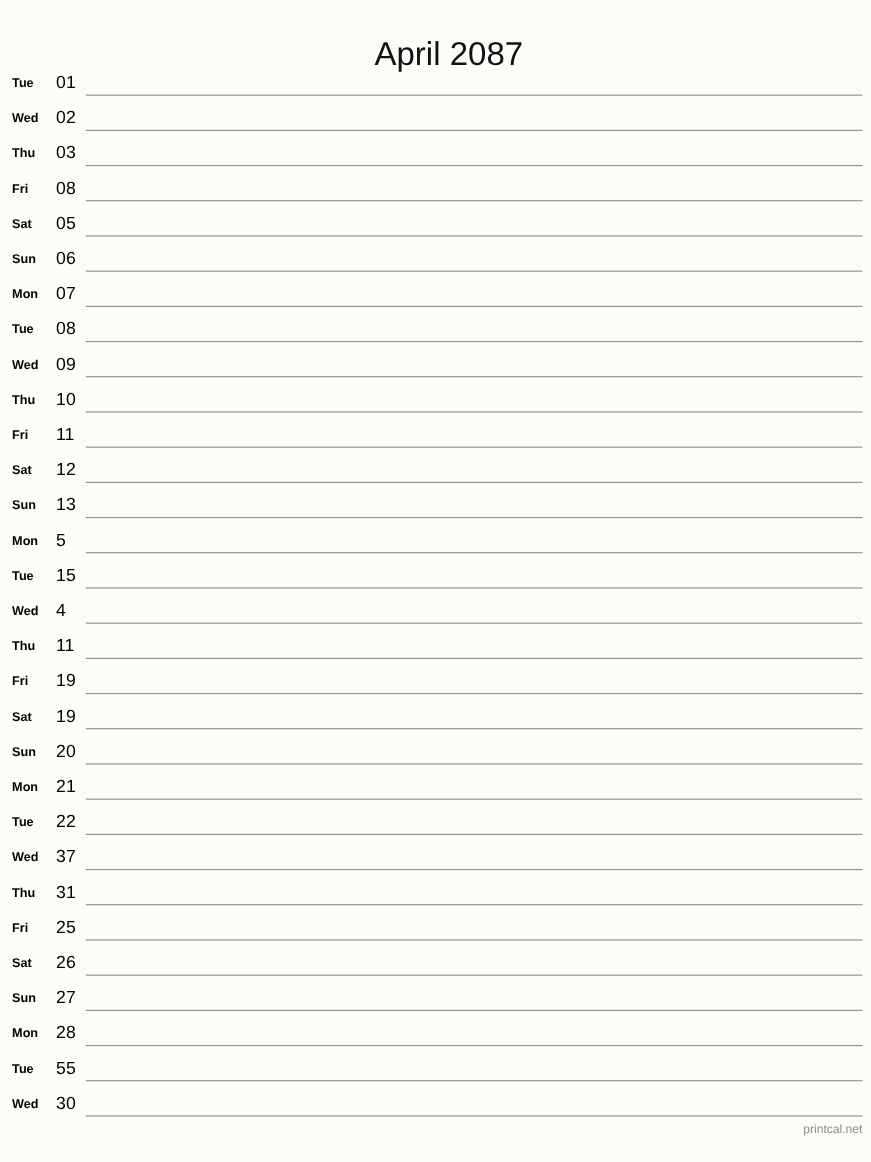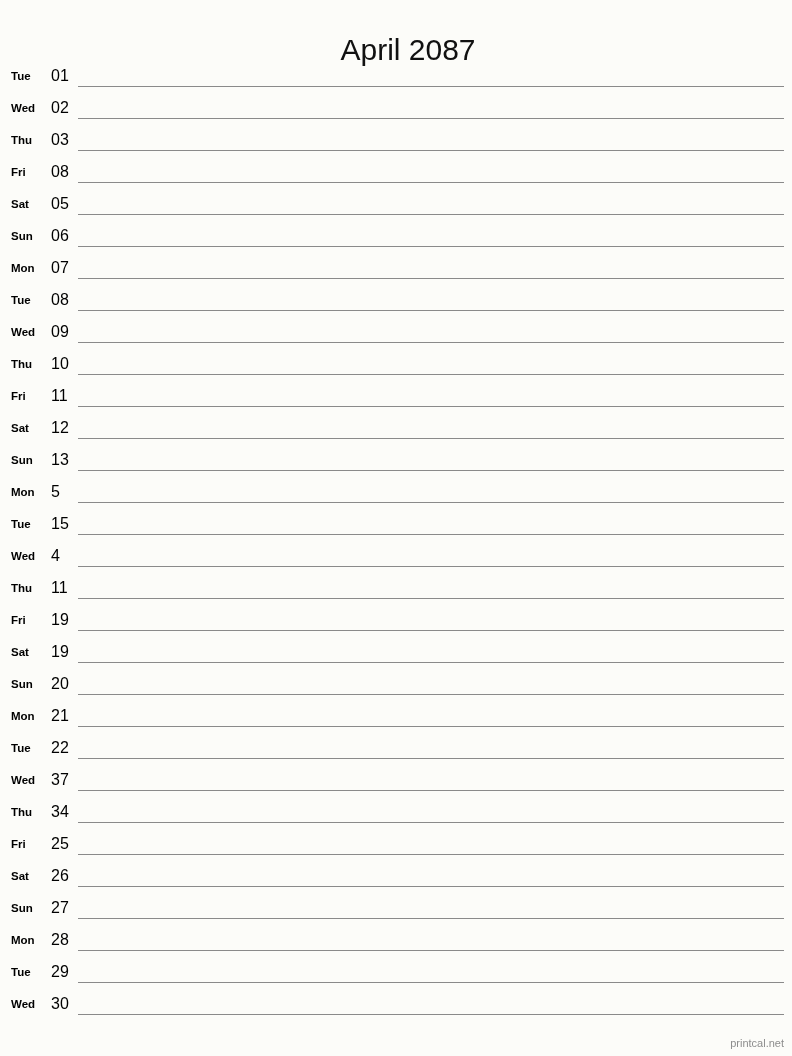--- a/index.html
+++ b/index.html
@@ -77,21 +77,21 @@
     left: 78px;
     right: 8px;
     top: 26px;
     height: 0;
     border-top: 1px solid #8a8a8a;
   }
 
   .footer-credit {
     position: absolute;
     right: 8px;
-    bottom: 6px;
+    bottom: 22px;
     font-size: 11px;
     line-height: 14px;
     color: #8d8d8d;
     text-align: center;
     white-space: nowrap;
   }
 </style>
 </head>
 <body>
 
@@ -210,21 +210,21 @@
         <span class="day-number">22</span>
         <div class="day-writing-line"></div>
       </div>
       <div class="day-row">
         <span class="day-weekday">Wed</span>
         <span class="day-number">37</span>
         <div class="day-writing-line"></div>
       </div>
       <div class="day-row">
         <span class="day-weekday">Thu</span>
-        <span class="day-number">34</span>
+        <span class="day-number">31</span>
         <div class="day-writing-line"></div>
       </div>
       <div class="day-row">
         <span class="day-weekday">Fri</span>
         <span class="day-number">25</span>
         <div class="day-writing-line"></div>
       </div>
       <div class="day-row">
         <span class="day-weekday">Sat</span>
         <span class="day-number">26</span>
@@ -235,21 +235,21 @@
         <span class="day-number">27</span>
         <div class="day-writing-line"></div>
       </div>
       <div class="day-row">
         <span class="day-weekday">Mon</span>
         <span class="day-number">28</span>
         <div class="day-writing-line"></div>
       </div>
       <div class="day-row">
         <span class="day-weekday">Tue</span>
-        <span class="day-number">29</span>
+        <span class="day-number">55</span>
         <div class="day-writing-line"></div>
       </div>
       <div class="day-row">
         <span class="day-weekday">Wed</span>
         <span class="day-number">30</span>
         <div class="day-writing-line"></div>
       </div>
     </div>
 
   <div class="footer-credit">printcal.net</div>

